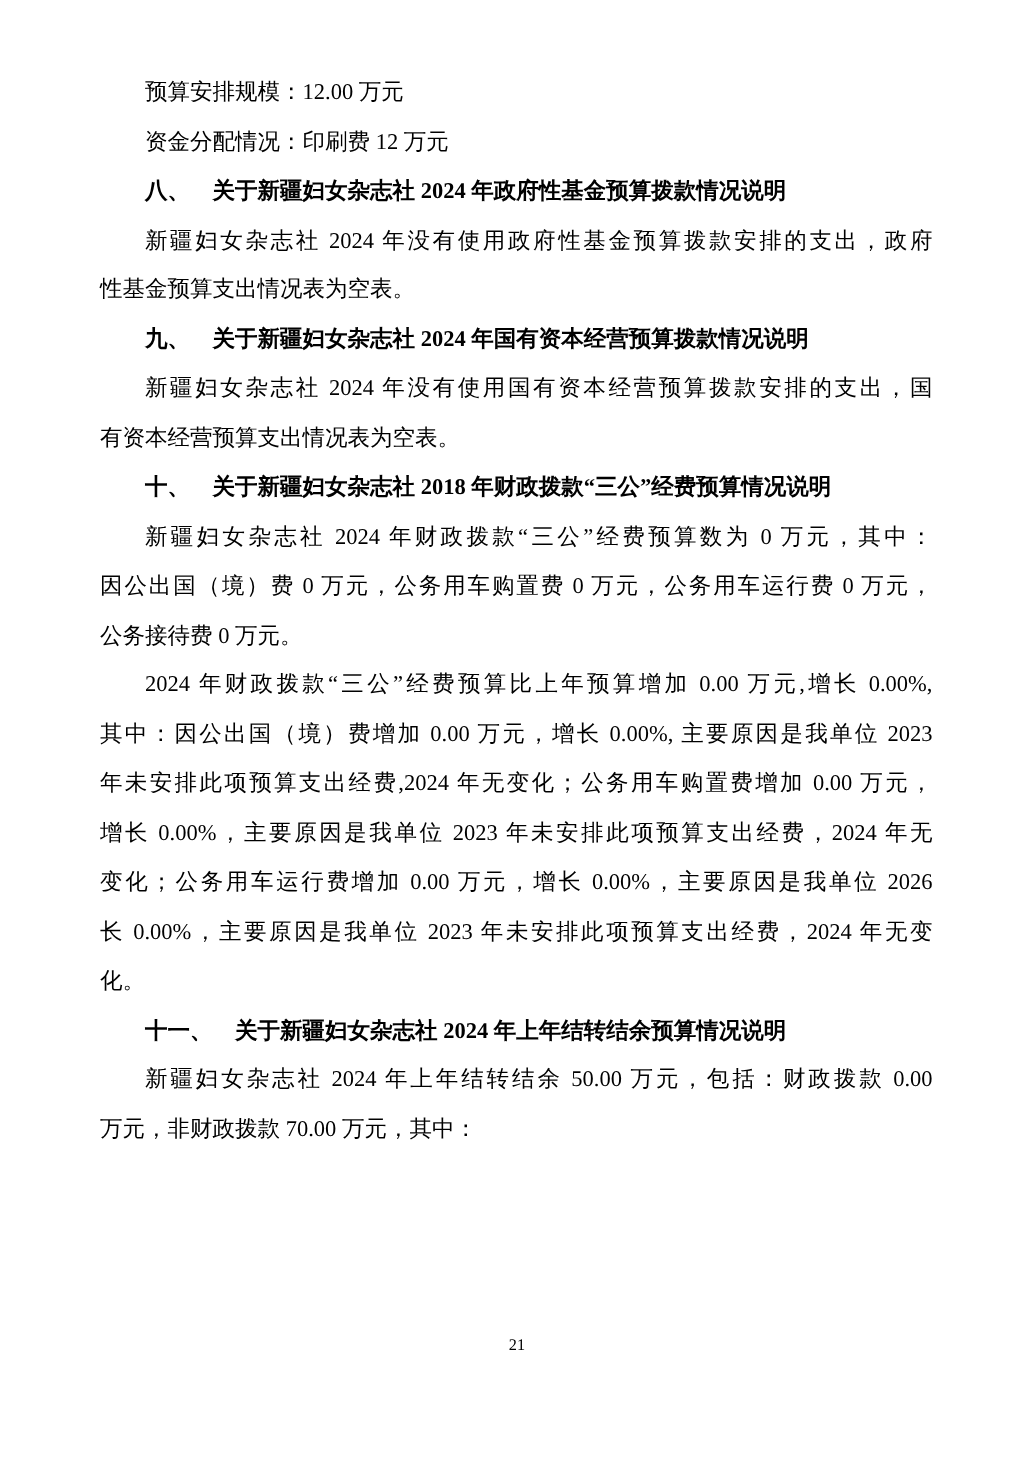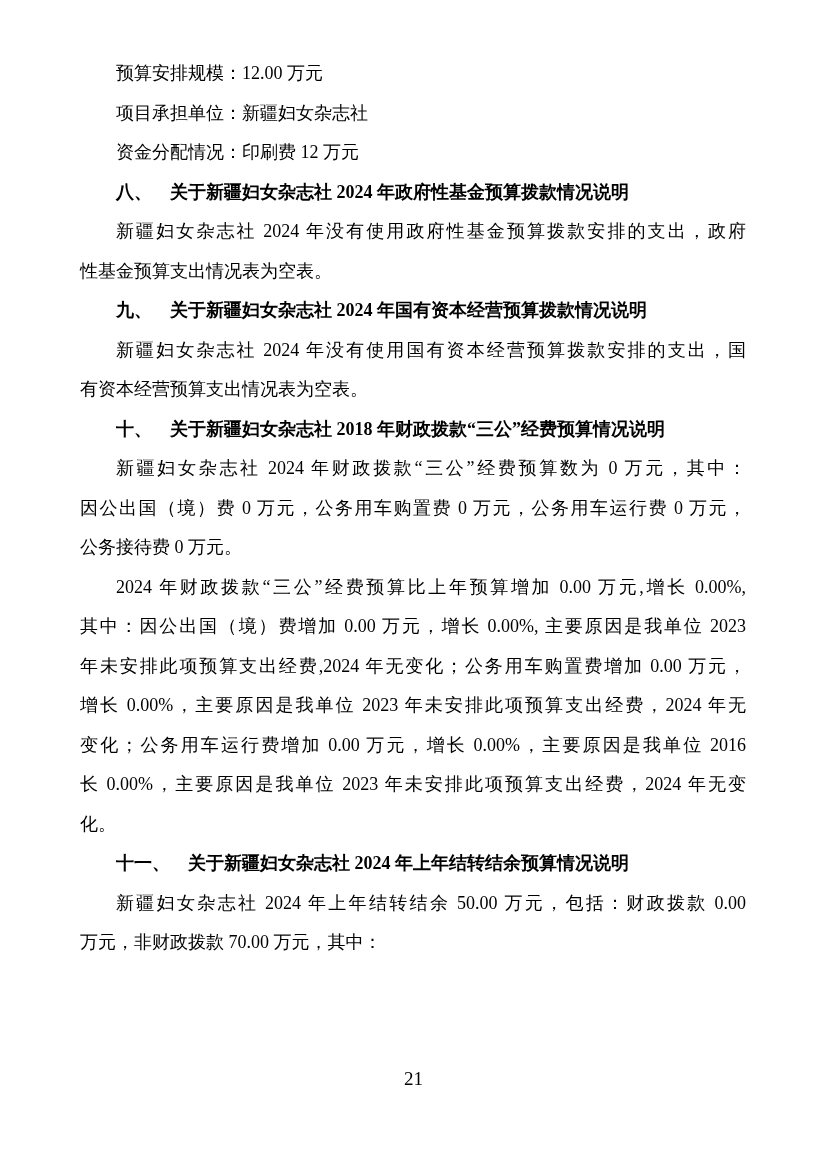--- a/index.html
+++ b/index.html
@@ -41,48 +41,47 @@
   .line.para.stretch {
     text-align: justify;
     text-align-last: justify;
   }
   .footer {
     position: absolute;
     top: 1068px;
     left: 0;
     right: 0;
     text-align: center;
-    font-size: 19px;
+    font-size: 13px;
     font-family: "Liberation Serif", "DejaVu Serif", serif;
     color: #000000;
   }
 </style>
 </head>
 <body>
 
 <div class="page">
   <div class="content">
       <div class="line info">预算安排规模：12.00 万元</div>
-      <div class="line info">项目承担单位：新疆妇女杂志社</div>
       <div class="line info">资金分配情况：印刷费 12 万元</div>
       <div class="line heading">八、　关于新疆妇女杂志社 2024 年政府性基金预算拨款情况说明</div>
       <div class="line para first stretch">新疆妇女杂志社 2024 年没有使用政府性基金预算拨款安排的支出，政府</div>
       <div class="line para last">性基金预算支出情况表为空表。</div>
       <div class="line heading">九、　关于新疆妇女杂志社 2024 年国有资本经营预算拨款情况说明</div>
       <div class="line para first stretch">新疆妇女杂志社 2024 年没有使用国有资本经营预算拨款安排的支出，国</div>
       <div class="line para last">有资本经营预算支出情况表为空表。</div>
       <div class="line heading">十、　关于新疆妇女杂志社 2018 年财政拨款“三公”经费预算情况说明</div>
       <div class="line para first stretch">新疆妇女杂志社 2024 年财政拨款“三公”经费预算数为 0 万元，其中：</div>
       <div class="line para stretch">因公出国（境）费 0 万元，公务用车购置费 0 万元，公务用车运行费 0 万元，</div>
       <div class="line para last">公务接待费 0 万元。</div>
       <div class="line para first stretch">2024 年财政拨款“三公”经费预算比上年预算增加 0.00 万元,增长 0.00%,</div>
       <div class="line para stretch">其中：因公出国（境）费增加 0.00 万元，增长 0.00%, 主要原因是我单位 2023</div>
       <div class="line para stretch">年未安排此项预算支出经费,2024 年无变化；公务用车购置费增加 0.00 万元，</div>
       <div class="line para stretch">增长 0.00%，主要原因是我单位 2023 年未安排此项预算支出经费，2024 年无</div>
-      <div class="line para stretch">变化；公务用车运行费增加 0.00 万元，增长 0.00%，主要原因是我单位 2016</div>
+      <div class="line para stretch">变化；公务用车运行费增加 0.00 万元，增长 0.00%，主要原因是我单位 2026</div>
       <div class="line para stretch">长 0.00%，主要原因是我单位 2023 年未安排此项预算支出经费，2024 年无变</div>
       <div class="line para last">化。</div>
       <div class="line heading">十一、　关于新疆妇女杂志社 2024 年上年结转结余预算情况说明</div>
       <div class="line para first stretch">新疆妇女杂志社 2024 年上年结转结余 50.00 万元，包括：财政拨款 0.00</div>
       <div class="line para last">万元，非财政拨款 70.00 万元，其中：</div>
     </div>
   <div class="footer">21</div>
 </div>
 
 </body></html>

